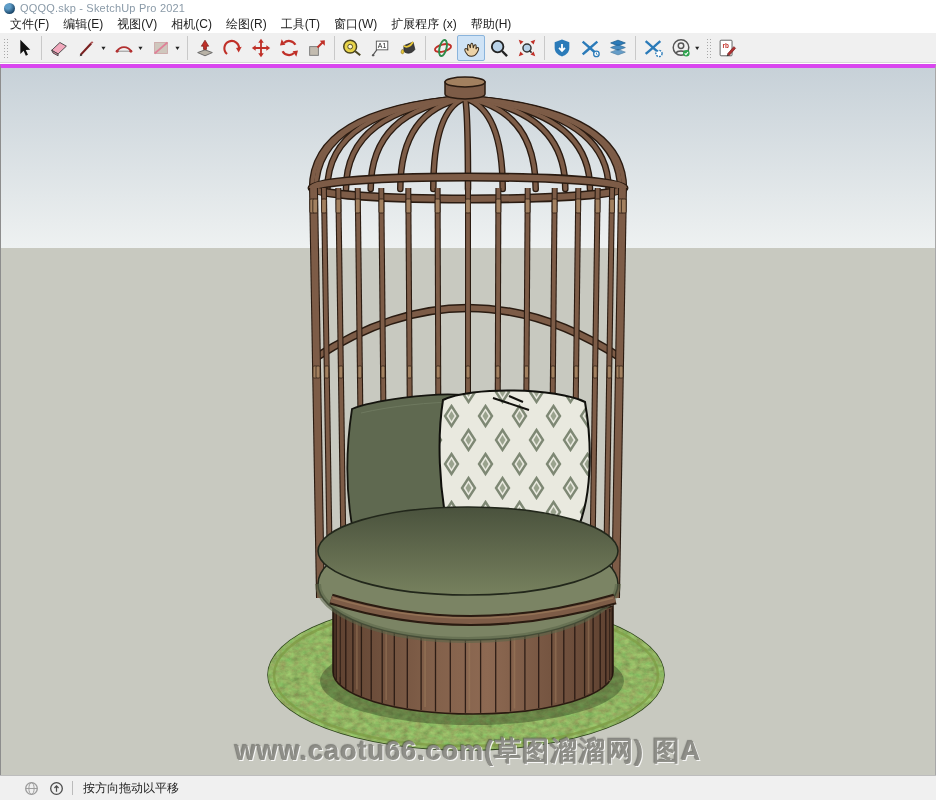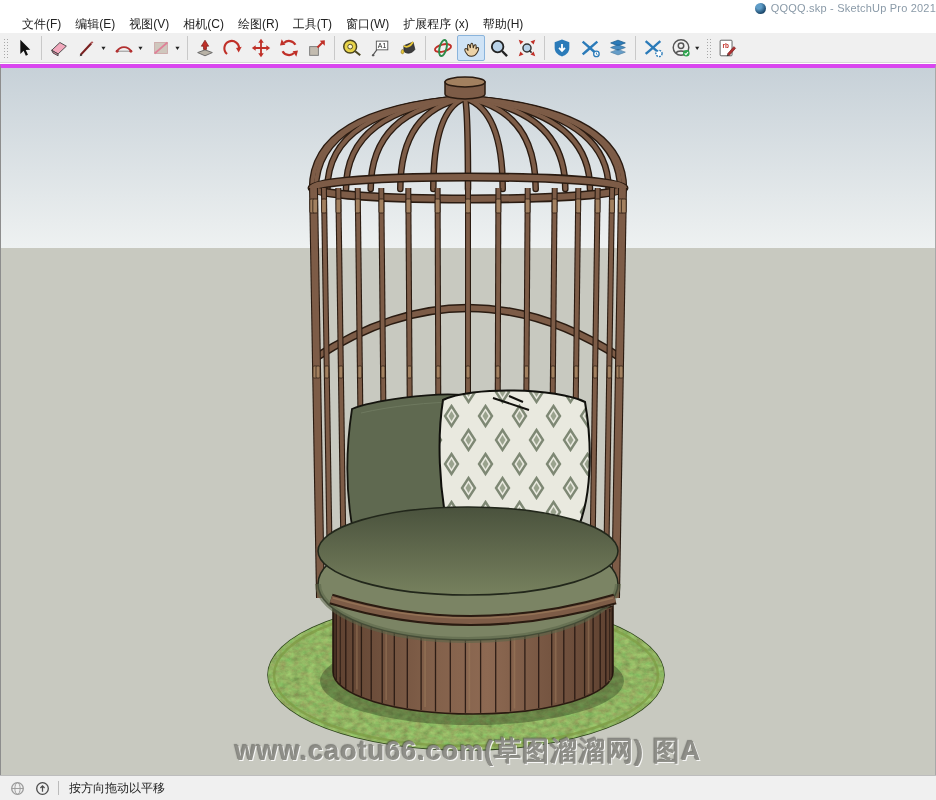--- a/index.html
+++ b/index.html
@@ -1,28 +1,28 @@
 <!DOCTYPE html>
 <html><head>
 <meta charset="utf-8">
 <style>
   * { margin:0; padding:0; box-sizing:border-box; }
   html,body { width:936px; height:800px; overflow:hidden; background:#fff;
               font-family:"Liberation Sans", sans-serif; }
   .window { position:relative; width:936px; height:800px; background:#fff; }
 
   
-  .titlebar { height:16px; display:flex; align-items:center; padding-left:4px; background:#fff;justify-content:flex-end; }
+  .titlebar { height:16px; display:flex; align-items:center; padding-left:4px; background:#fff; }
   .app-icon { width:11px; height:11px; border-radius:50%;
               background:radial-gradient(circle at 35% 30%, #5f9dc8 0 25%, #1d4a6e 70%, #102c44 100%);
               margin-right:5px; flex:0 0 auto; }
   .title-text { font-size:11px; color:#8a9aa8; letter-spacing:.2px; }
 
   
-  .menubar { height:17px; display:flex; align-items:center; padding-left:15px; background:#fff; }
+  .menubar { height:17px; display:flex; align-items:center; padding-left:3px; background:#fff; }
   .menu-item { font-size:12px; color:#222; padding:0 7px; height:17px; line-height:17px; cursor:default; }
 
   
   .toolbar { height:30px; background:#f0f0f0; display:flex; align-items:center; padding-left:1px;
              border-bottom:1px solid #d8d8d8; }
   .tb-handle { width:5px; height:22px; margin:0 2px;
                background-image:radial-gradient(circle, #a8a8a8 34%, transparent 40%);
                background-size:3px 3px; background-position:0 1px; }
   .tb-sep { width:1px; height:24px; background:#c9c9c9; margin:0 3px; }
   .tb-btn { height:26px; display:flex; align-items:center; padding:1px 2px; border:1px solid transparent;
@@ -37,21 +37,21 @@
               overflow:hidden; background:#dfe5e8; }
   .viewport svg.scene { position:absolute; top:0; left:0; }
   .watermark { position:absolute; left:0; right:0; bottom:6px; text-align:center;
                font-size:27px; font-weight:bold; letter-spacing:1px;
                color:rgba(138,138,132,.95);
                text-shadow:1px 1px 0 rgba(255,255,255,.85), -1px -1px 1px rgba(70,70,65,.55);
                pointer-events:none; white-space:nowrap; }
 
   
   .statusbar { position:absolute; left:0; bottom:0; width:936px; height:25px; background:#f0f0f0;
-               border-top:1px solid #bdbdbd; display:flex; align-items:center; padding-left:6px; }
+               border-top:1px solid #bdbdbd; display:flex; align-items:center; padding-left:20px; }
   .sb-icon { width:15px; height:15px; margin:0 6px 0 4px; display:flex; }
   .sb-sep { width:1px; height:14px; background:#bbb; margin:0 6px 0 2px; }
   .sb-text { font-size:12px; color:#1d1d1d; margin-left:4px; }
 </style>
 </head>
 <body>
 
 <div class="window">
 
   <div class="titlebar">

